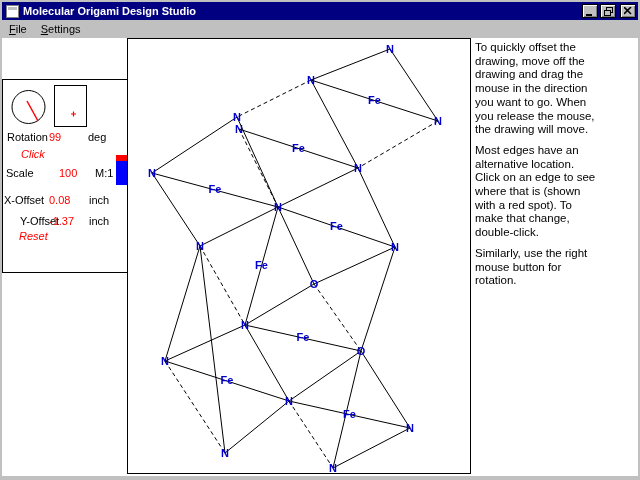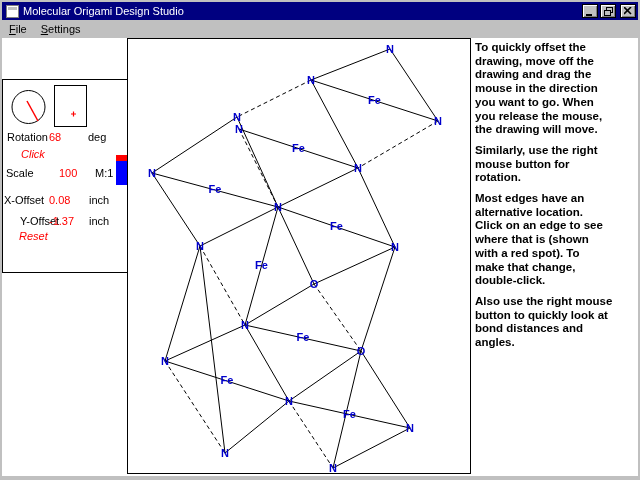--- a/index.html
+++ b/index.html
@@ -7,21 +7,21 @@
           font-family:"Liberation Sans",sans-serif;overflow:hidden;
           -webkit-font-smoothing:none;}
   *{box-sizing:border-box;}
 
   
   .titlebar{position:absolute;top:2px;left:2px;right:2px;height:18px;
             background:#000080;display:flex;align-items:center;padding:0 2px;}
   .app-icon{width:13px;height:13px;margin:0 4px 0 2px;background:#fff;
             border:1px solid #808080;position:relative;}
   .app-icon::after{content:"";position:absolute;left:1px;top:1px;right:1px;height:3px;background:#c0c0c0;}
-  .title-text{color:#fff;font-size:11px;font-weight:normal;flex:1;white-space:nowrap;}
+  .title-text{color:#fff;font-size:11px;font-weight:bold;flex:1;white-space:nowrap;}
   .tb-btn{width:16px;height:14px;background:#c0c0c0;margin-left:2px;
           border:1px solid #000;box-shadow:inset 1px 1px 0 #fff, inset -1px -1px 0 #808080;
           display:flex;align-items:center;justify-content:center;padding:0;}
   .tb-btn.close{margin-left:4px;}
 
   
   .menubar{position:absolute;top:20px;left:2px;right:2px;height:18px;background:#c0c0c0;
            display:flex;align-items:center;font-size:11px;color:#000;}
   .menu-item{padding:2px 7px;cursor:default;}
 
@@ -38,21 +38,21 @@
   .slider{position:absolute;left:113px;top:75px;width:11px;height:30px;}
   .slider .cap{width:100%;height:6px;background:#f00;}
   .slider .bar{width:100%;height:24px;background:#00f;}
 
   
   .canvas{position:absolute;left:125px;top:0;width:344px;height:436px;
           border:1px solid #000;background:#fff;}
 
   
   .help{position:absolute;left:473px;top:2px;width:163px;color:#000;}
-  .help p{margin:0 0 7px 0;font-size:11.5px;line-height:13.7px;font-weight:bold;
+  .help p{margin:0 0 7px 0;font-size:11.5px;line-height:13.7px;font-weight:normal;
           white-space:pre-line;}
   .help p:first-child{margin-top:1px;}
 </style>
 </head>
 <body>
 
 <div class="screen">
 
   <div class="titlebar">
     <div class="app-icon"></div>
@@ -87,21 +87,21 @@
         <circle cx="25.5" cy="27" r="16.5" fill="none" stroke="#000"></circle>
         <line x1="24" y1="21" x2="35" y2="41" stroke="#f00" stroke-width="1.5"></line>
       </svg>
       <div class="pad">
         <svg width="31" height="40">
           <path d="M16,28 h5 M18.5,25.5 v5" stroke="#f00" stroke-width="1.2"></path>
         </svg>
       </div>
 
       <span class="abs" style="left:4px;top:51px">Rotation</span>
-      <span class="abs red" style="left:46px;top:51px">68</span>
+      <span class="abs red" style="left:46px;top:51px">99</span>
       <span class="abs" style="left:85px;top:51px">deg</span>
 
       <span class="abs script" style="left:18px;top:68px">Click</span>
 
       <span class="abs" style="left:3px;top:87px">Scale</span>
       <span class="abs red" style="left:56px;top:87px">100</span>
       <span class="abs" style="left:92px;top:87px">M:1</span>
 
       <div class="slider">
         <div class="cap"></div>
@@ -188,30 +188,26 @@
     </div>
 
     <div class="help">
         <p>To quickly offset the
 drawing, move off the
 drawing and drag the
 mouse in the direction
 you want to go. When
 you release the mouse,
 the drawing will move.</p>
-        <p>Similarly, use the right
-mouse button for
-rotation.</p>
         <p>Most edges have an
 alternative location.
 Click on an edge to see
 where that is (shown
 with a red spot). To
 make that change,
 double-click.</p>
-        <p>Also use the right mouse
-button to quickly look at
-bond distances and
-angles.</p>
+        <p>Similarly, use the right
+mouse button for
+rotation.</p>
       </div>
 
   </div>
 </div>
 
 </body></html>

